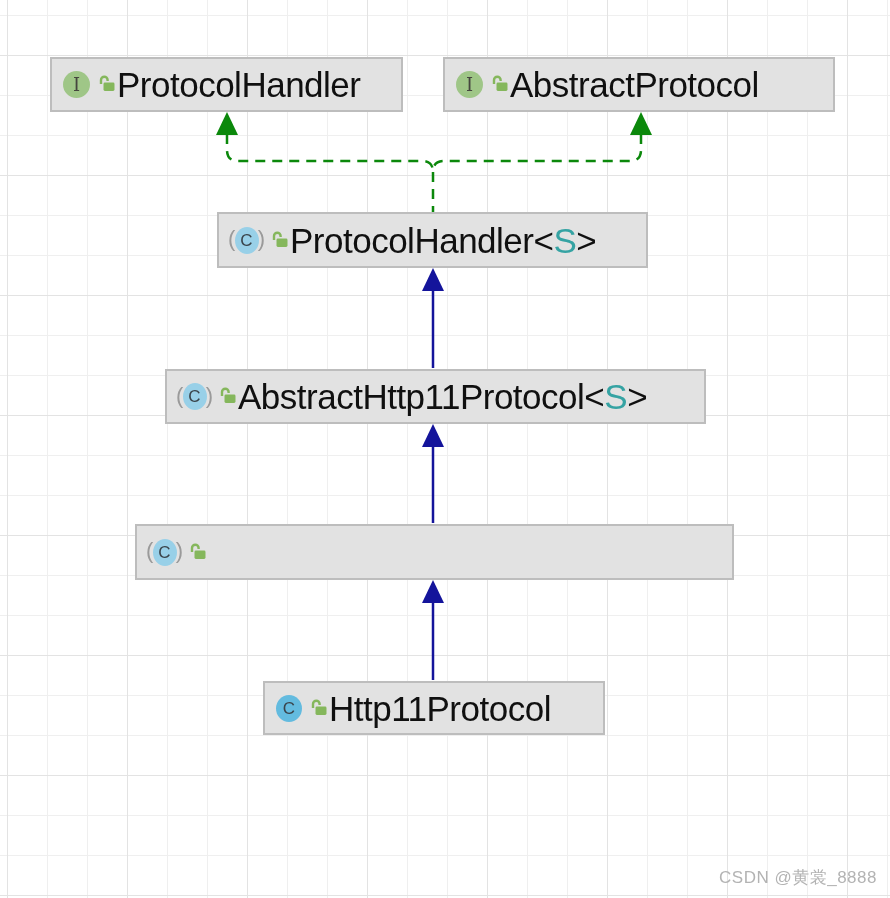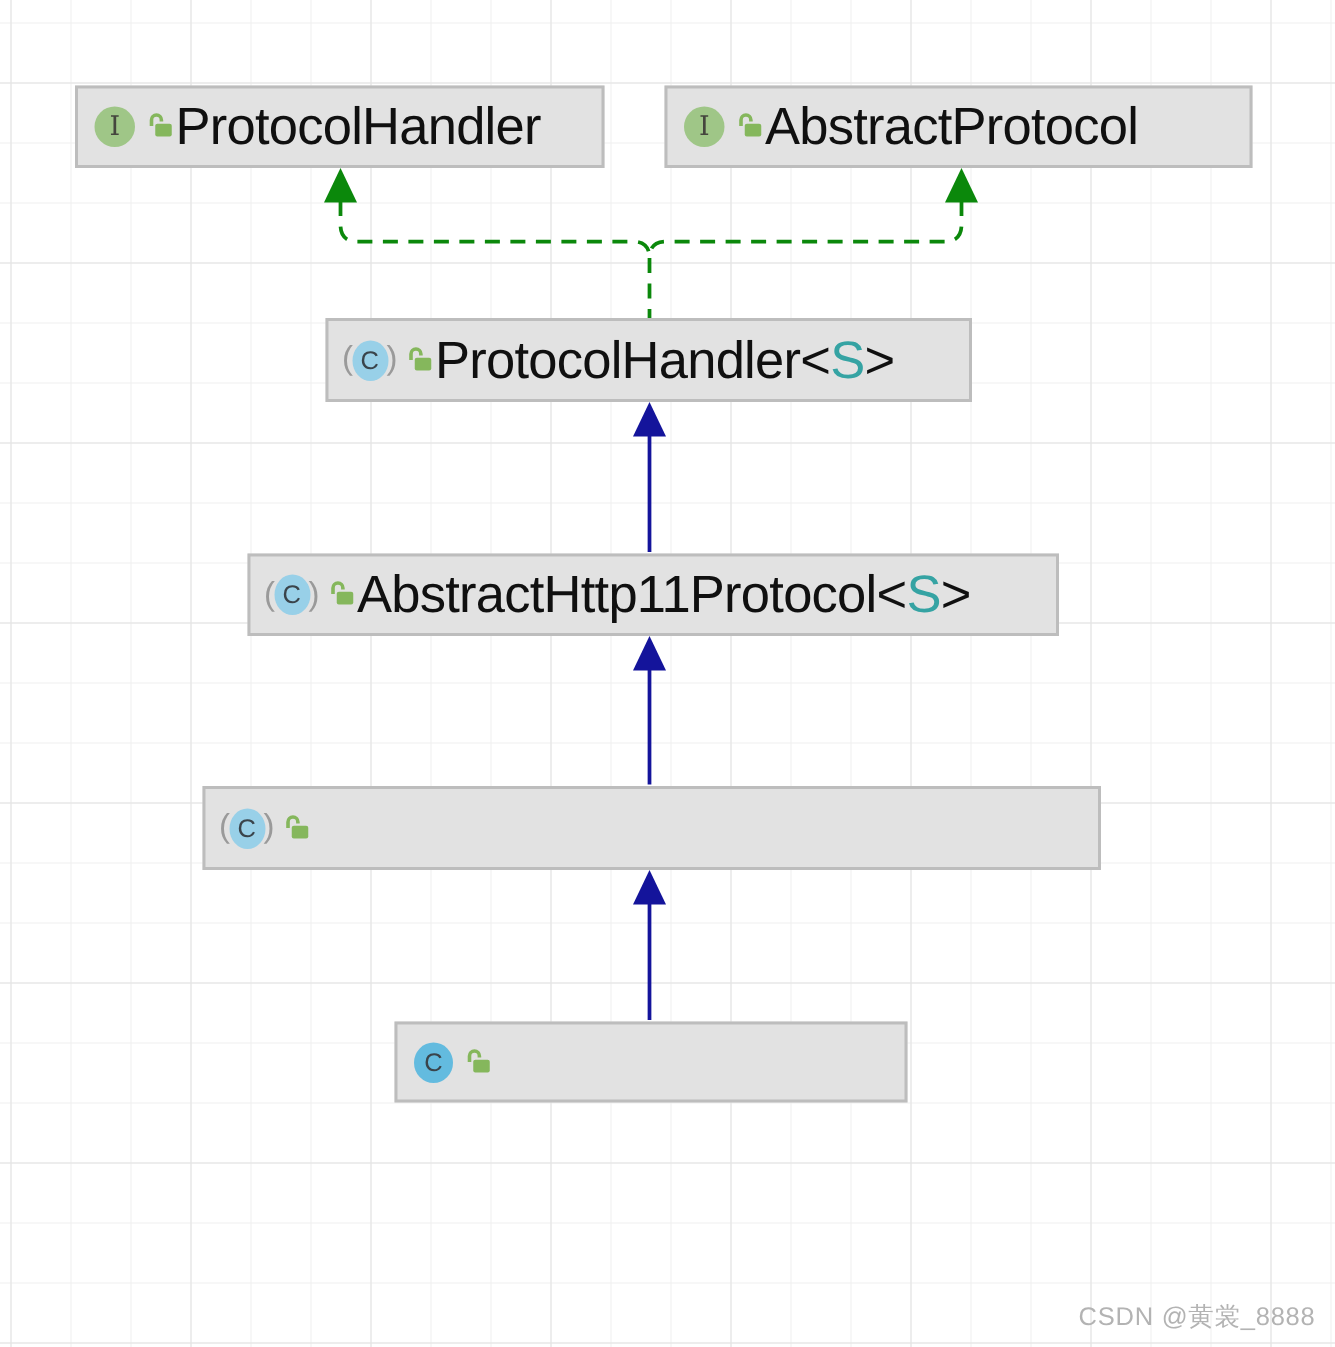--- a/index.html
+++ b/index.html
@@ -195,16 +195,17 @@
       <span class="circle-icon class-circle">
         <span class="class-letter">C</span>
       </span>
       <span class="lock-icon">
         <svg viewBox="0 0 20 20" width="20" height="20">
           <path class="lock-shackle" d="M4 11 V7 A3.3 3.3 0 0 1 10.6 7 V8"></path>
           <rect class="lock-body" x="6.5" y="9.5" width="11" height="8.5" rx="1.4"></rect>
         </svg>
       </span>
     </span>
+    <span class="label"><span>Http11Protocol</span></span>
   </div>
 
   <div class="watermark">CSDN @黄裳_8888</div>
 </div>
 
 </body></html>

